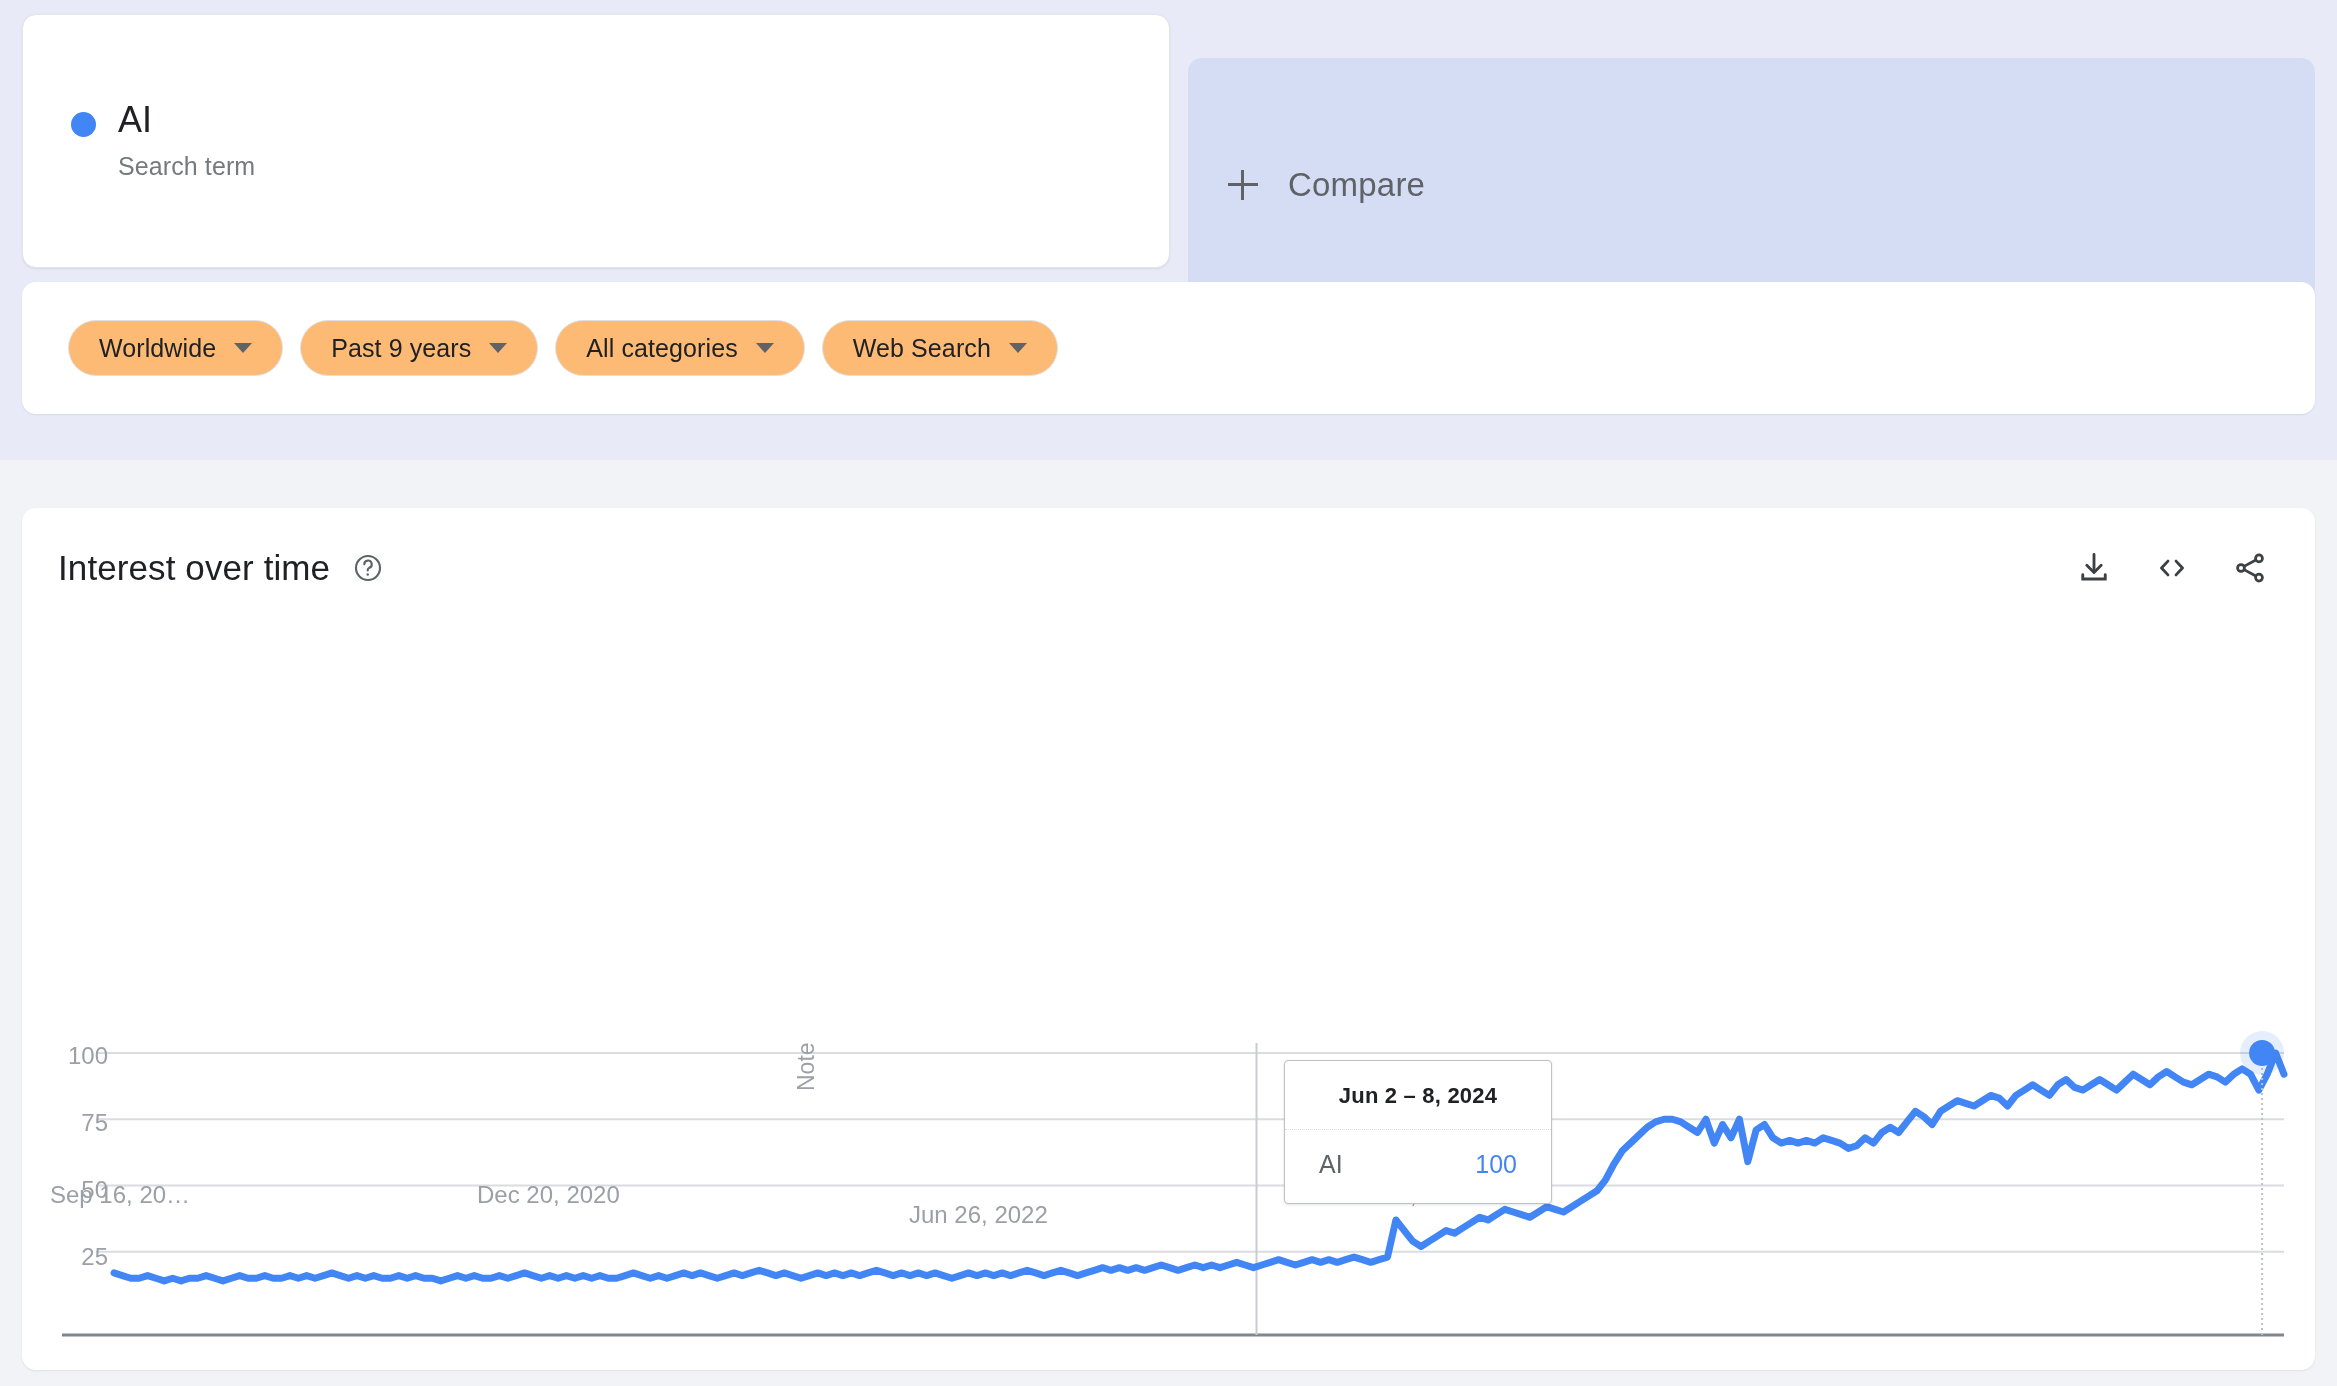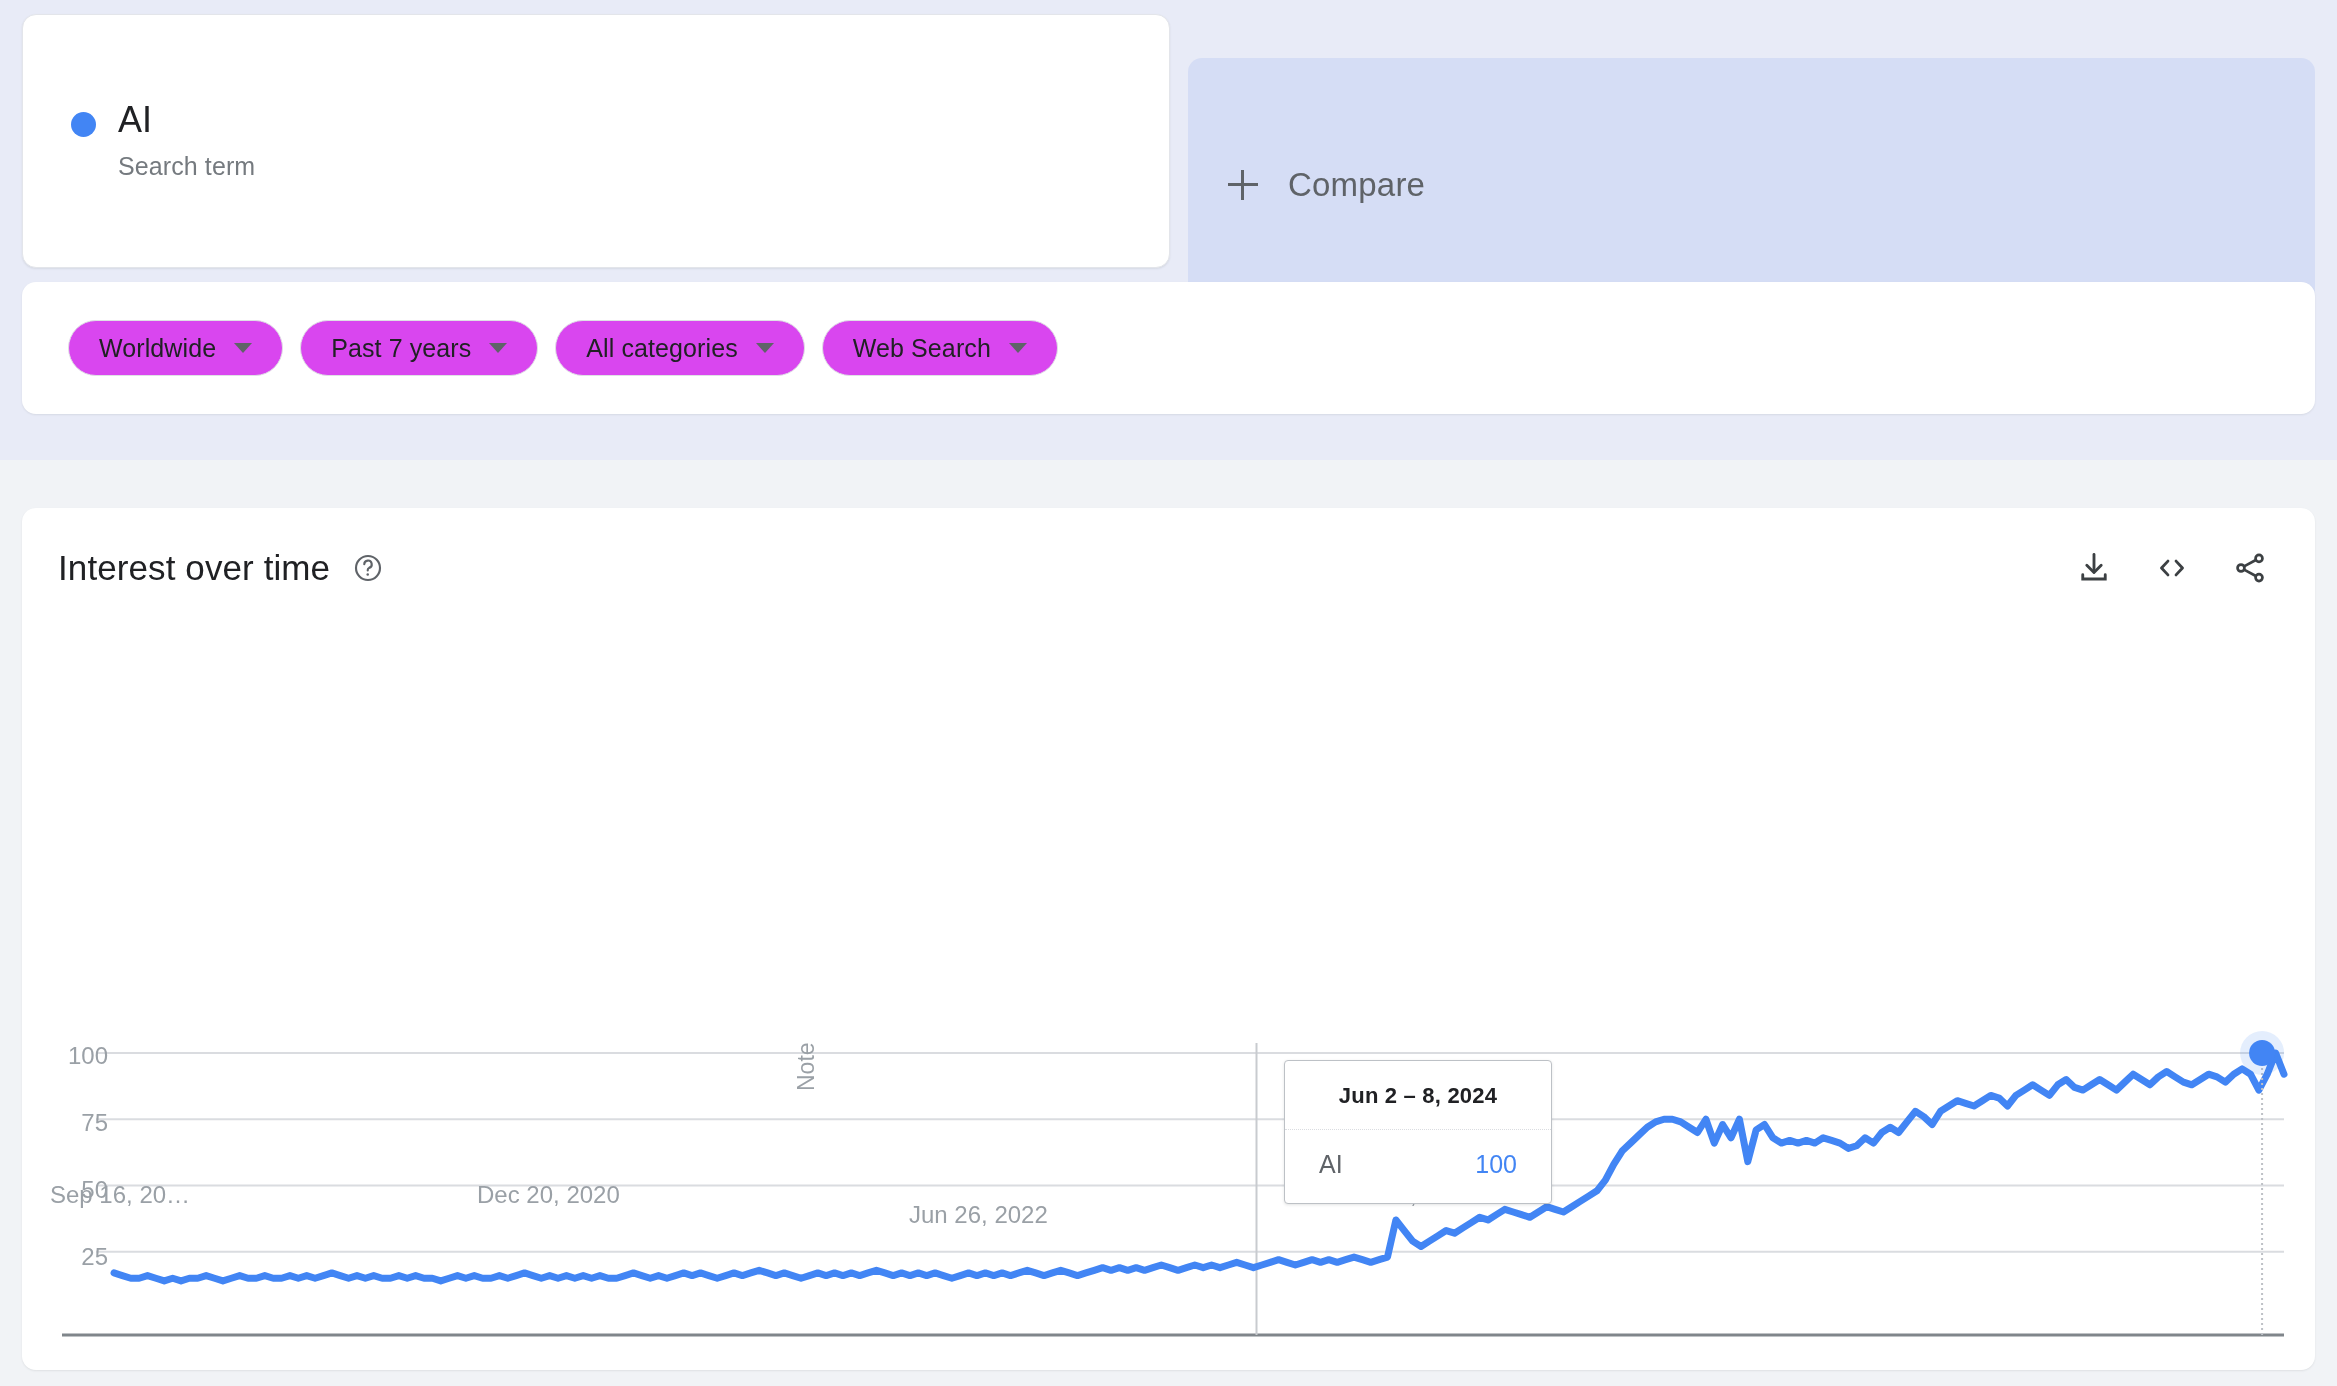--- a/index.html
+++ b/index.html
@@ -128,21 +128,21 @@
     display: flex;
     align-items: center;
     padding-left: 46px;
     gap: 17px;
   }
 
   .chip {
     height: 56px;
     border: 1px solid #dfe1e5;
     border-radius: 28px;
-    background: #d946ef;
+    background: #fdba74;
     display: inline-flex;
     align-items: center;
     justify-content: center;
     gap: 18px;
     padding: 12px 30px;
     cursor: pointer;
   }
   .chip-label {
     font-size: 25px;
     color: #202124;
@@ -292,21 +292,21 @@
   </div>
 
   <div class="filter-bar">
 
     <div class="chip">
       <span class="chip-label">Worldwide</span>
       <span class="caret"></span>
     </div>
 
     <div class="chip">
-      <span class="chip-label">Past 7 years</span>
+      <span class="chip-label">Past 9 years</span>
       <span class="caret"></span>
     </div>
 
     <div class="chip">
       <span class="chip-label">All categories</span>
       <span class="caret"></span>
     </div>
 
     <div class="chip">
       <span class="chip-label">Web Search</span>

